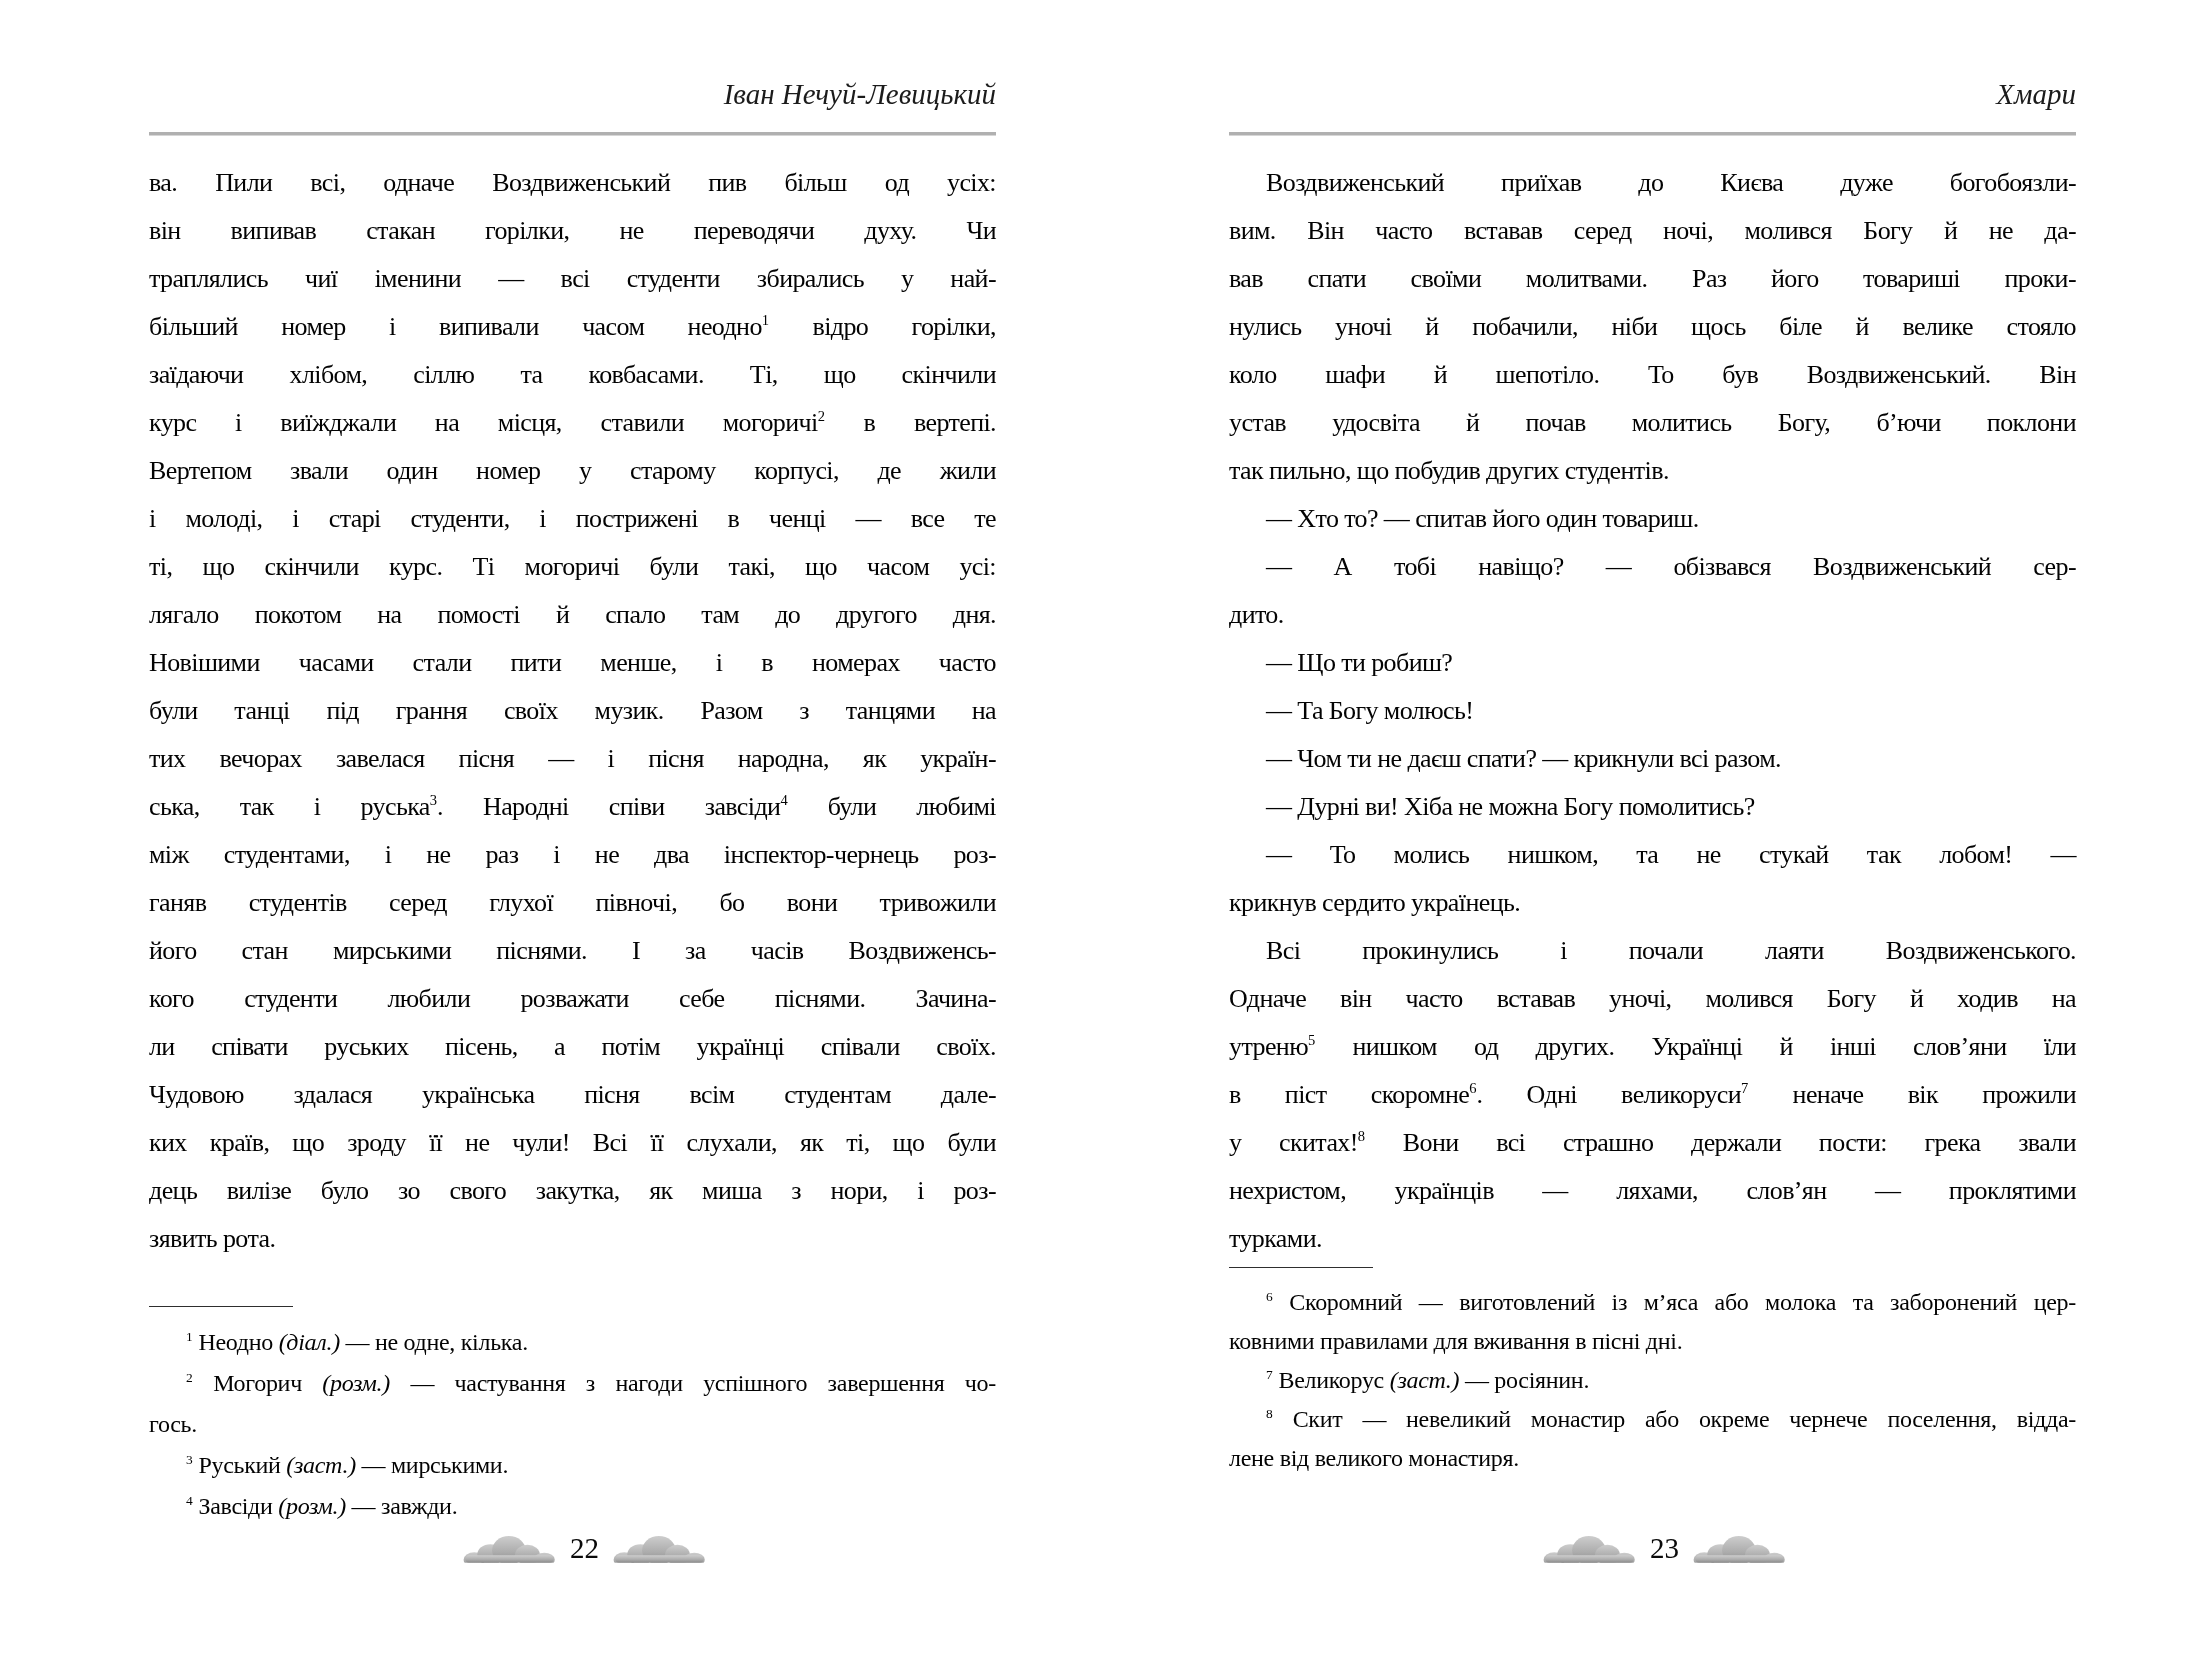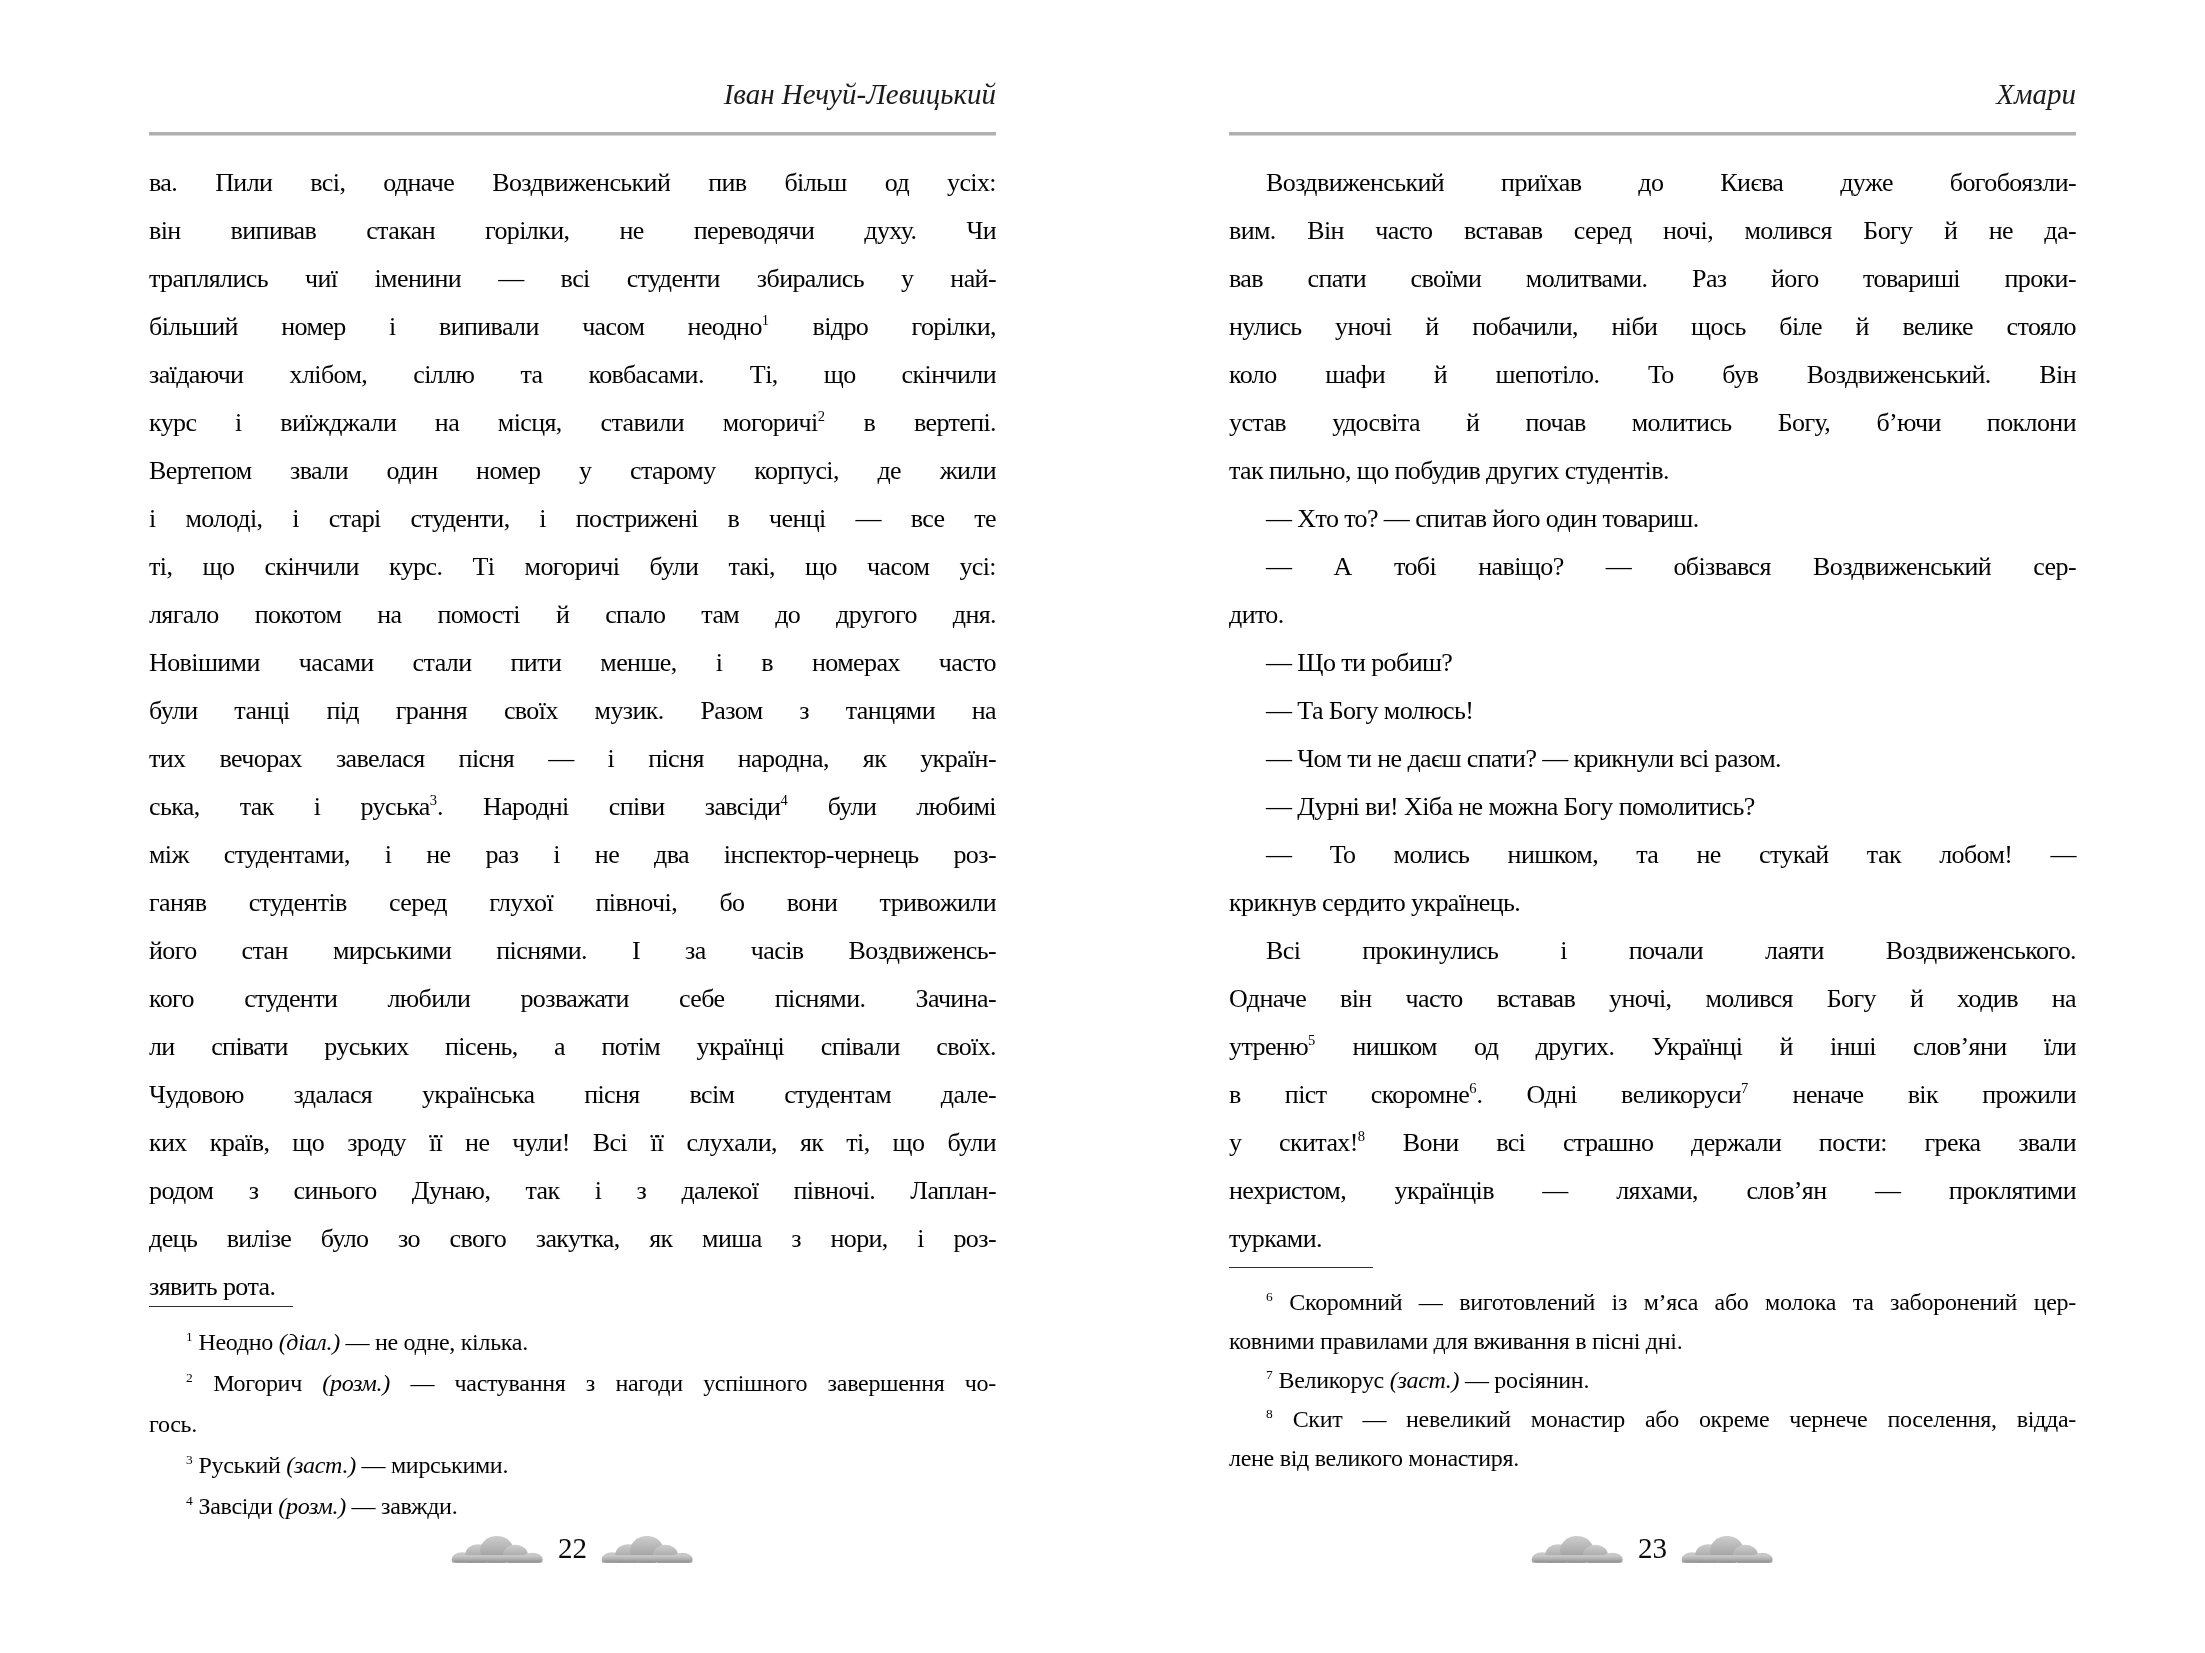--- a/index.html
+++ b/index.html
@@ -35,21 +35,21 @@
     border-top:1.9px solid #2e2e2e;
   }
   #pageL .fn-sep{top:1306px;}
   #pageR .fn-sep{top:1267px;}
   .ln{text-align:justify;text-align-last:justify;white-space:normal;}
   .ln.end{text-align-last:left;}
   .ln.in{text-indent:37px;}
   .ln sup{font-size:0.56em;vertical-align:super;line-height:0;letter-spacing:0;}
   .it{font-style:italic;}
   .footer{
-    position:absolute;top:1530px;left:0;width:100%;height:37px;
+    position:absolute;top:1530px;left:12px;width:100%;height:37px;
     display:flex;align-items:center;justify-content:center;gap:14px;
   }
   .pagenum{font-size:29px;line-height:35px;color:#0a0a0a;}
   .cloud{display:block;}
   .hidden-defs{position:absolute;width:0;height:0;overflow:hidden;}
 </style>
 </head>
 <body>
 
 <svg class="hidden-defs" aria-hidden="true">
@@ -93,21 +93,20 @@
         <div class="ln"><span>були танці під грання своїх музик. Разом з танцями на</span></div>
         <div class="ln"><span>тих вечорах завелася пісня — і пісня народна, як україн-</span></div>
         <div class="ln"><span>ська, так і руська</span><sup>3</sup><span>. Народні співи завсіди</span><sup>4</sup><span> були любимі</span></div>
         <div class="ln"><span>між студентами, і не раз і не два інспектор-чернець роз-</span></div>
         <div class="ln"><span>ганяв студентів серед глухої півночі, бо вони тривожили</span></div>
         <div class="ln"><span>його стан мирськими піснями. І за часів Воздвиженсь-</span></div>
         <div class="ln"><span>кого студенти любили розважати себе піснями. Зачина-</span></div>
         <div class="ln"><span>ли співати руських пісень, а потім українці співали своїх.</span></div>
         <div class="ln"><span>Чудовою здалася українська пісня всім студентам дале-</span></div>
         <div class="ln"><span>ких країв, що зроду її не чули! Всі її слухали, як ті, що були</span></div>
-        <div class="ln"><span>родом з синього Дунаю, так і з далекої півночі. Лаплан-</span></div>
         <div class="ln"><span>дець вилізе було зо свого закутка, як миша з нори, і роз-</span></div>
         <div class="ln end"><span>зявить рота.</span></div>
       </div>
     <div class="fn-sep"></div>
     <div class="footnotes">
         <div class="ln in end"><sup>1</sup><span> Неодно </span><span class="it">(діал.)</span><span> — не одне, кілька.</span></div>
         <div class="ln in"><sup>2</sup><span> Могорич </span><span class="it">(розм.)</span><span> — частування з нагоди успішного завершення чо-</span></div>
         <div class="ln end"><span>гось.</span></div>
         <div class="ln in end"><sup>3</sup><span> Руський </span><span class="it">(заст.)</span><span> — мирськими.</span></div>
         <div class="ln in end"><sup>4</sup><span> Завсіди </span><span class="it">(розм.)</span><span> — завжди.</span></div>

